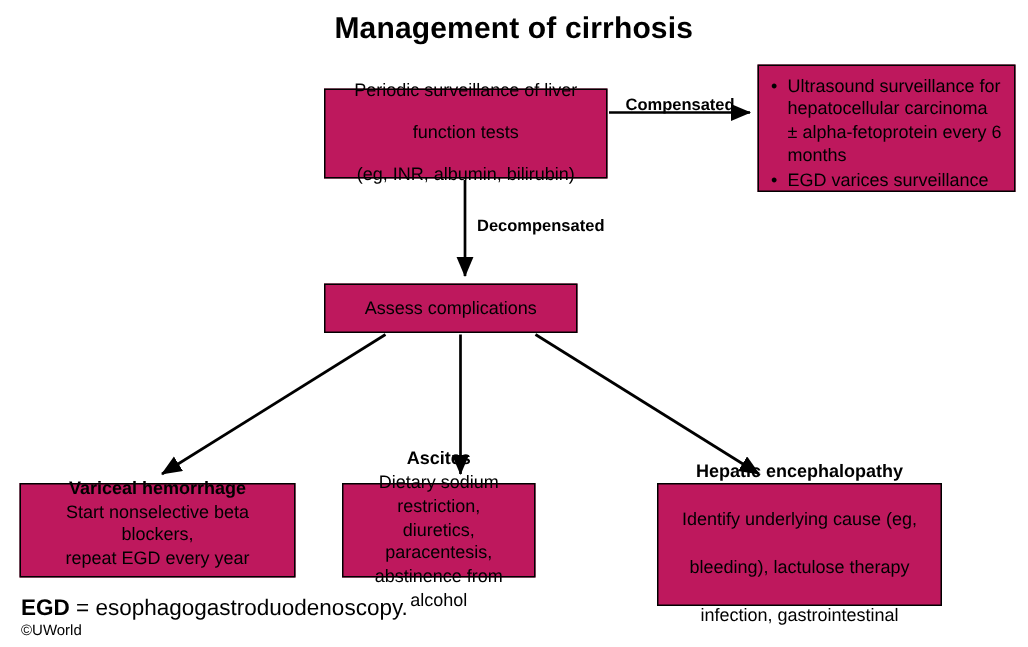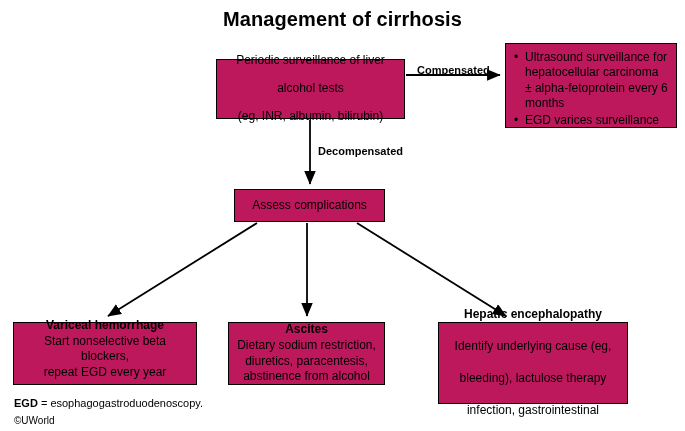--- a/index.html
+++ b/index.html
@@ -80,35 +80,35 @@
     top: 0;
   }
   .edge-label {
     position: absolute;
     font-size: 11px;
     font-weight: bold;
     white-space: nowrap;
   }
   .footnote {
     position: absolute;
-    font-size: 11px;
+    font-size: 15px;
   }
   .footnote .bold {
     font-weight: bold;
   }
   .copyright {
     position: absolute;
     font-size: 10px;
   }
   
   #box-surveillance { left: 216px; top: 59px; width: 189px; height: 60px; gap: 12px; }
   #box-compensated  { left: 505px; top: 43px; width: 172px; height: 85px; }
-  #box-assess       { left: 234px; top: 189px; width: 151px; height: 33px; }
+  #box-assess       { left: 216px; top: 189px; width: 169px; height: 33px; }
   #box-variceal     { left: 13px;  top: 322px; width: 184px; height: 63px; justify-content: flex-end; }
-  #box-ascites      { left: 228px; top: 322px; width: 157px; height: 63px; }
+  #box-ascites      { left: 228px; top: 322px; width: 129px; height: 63px; }
   #box-hepatic      { left: 438px; top: 322px; width: 190px; height: 82px; gap: 16px; }
 </style>
 </head>
 <body>
 
 <div id="canvas">
 
   <div class="title">Management of cirrhosis</div>
 
   <svg id="arrows" viewBox="0 0 685 431">
@@ -124,21 +124,21 @@
 
     <line x1="257" y1="223" x2="108" y2="316" stroke="#000000" stroke-width="1.8" marker-end="url(#ah)"></line>
 
     <line x1="307" y1="223" x2="307" y2="316" stroke="#000000" stroke-width="1.8" marker-end="url(#ah)"></line>
 
     <line x1="357" y1="223" x2="506" y2="316" stroke="#000000" stroke-width="1.8" marker-end="url(#ah)"></line>
   </svg>
 
   <div class="box" id="box-surveillance">
     <div>Periodic surveillance of liver</div>
-    <div>alcohol tests</div>
+    <div>function tests</div>
     <div>(eg, INR, albumin, bilirubin)</div>
   </div>
 
   <div class="box bulleted" id="box-compensated">
     <ul class="bullet-list">
       <li>Ultrasound surveillance for hepatocellular carcinoma ± alpha-fetoprotein every 6 months</li>
       <li>EGD varices surveillance</li>
     </ul>
   </div>
 

